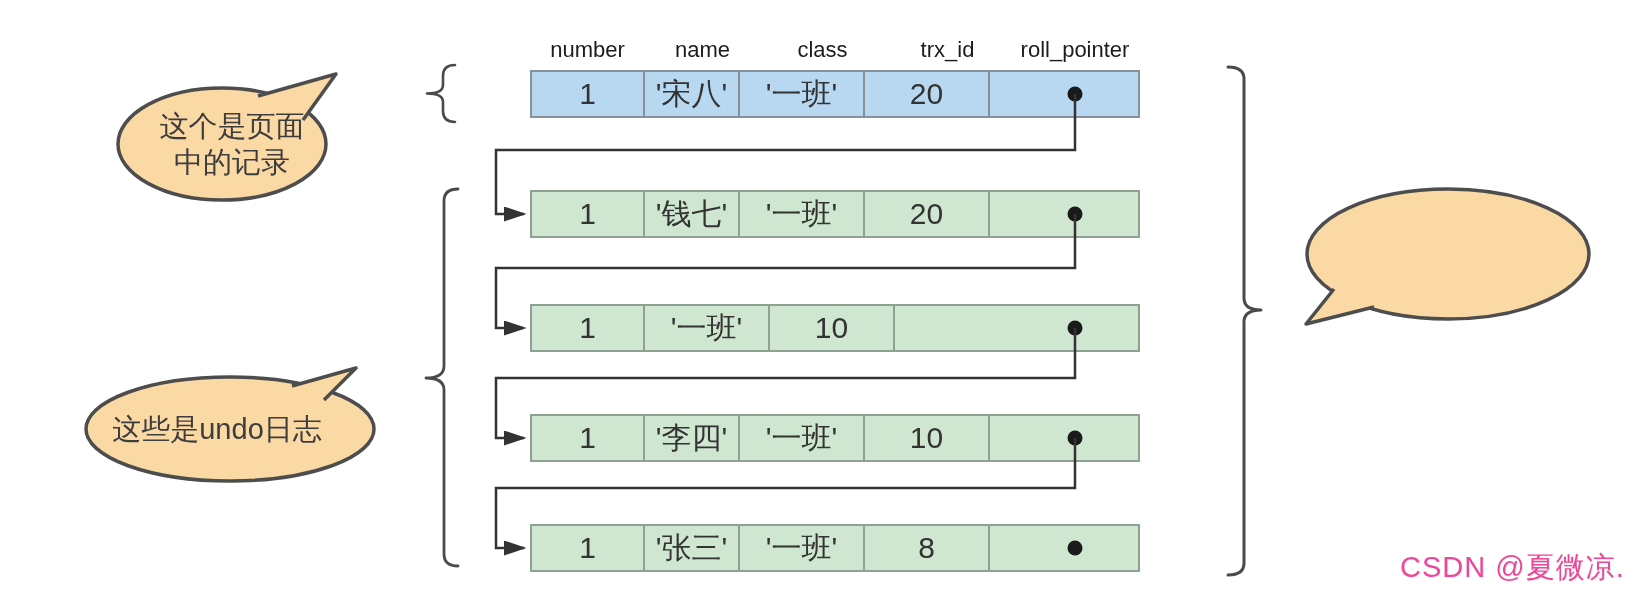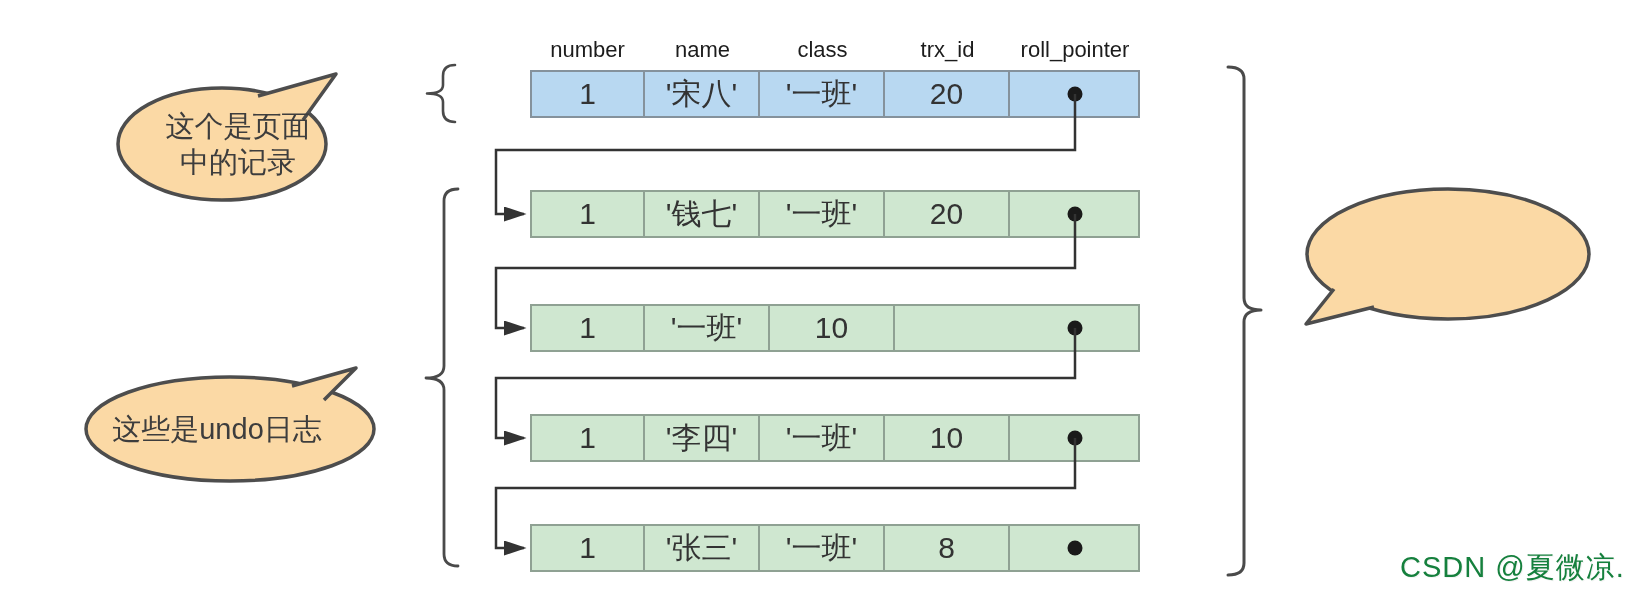--- a/index.html
+++ b/index.html
@@ -21,40 +21,40 @@
   .rec-row {
     position:absolute; left:530px; width:610px; height:48px; display:flex;
     box-sizing:border-box; border:2px solid #85929c; z-index:1;
   }
   .rec-row .cell {
     box-sizing:border-box; border-right:2px solid #85929c;
     display:flex; align-items:center; justify-content:center;
     font-size:30px; color:#333333; line-height:1;
   }
   .rec-row .cell:last-child { border-right:none; flex:1; }
-  .cc0{width:113px}.cc1{width:115px}.cc2{width:125px}.cc3{width:125px}
+  .cc0{width:113px}.cc1{width:95px}.cc2{width:125px}.cc3{width:125px}
   .row-page { background:#b8d8f1; }
   .row-undo { background:#cfe7d0; border-color:#8fa193; }
   .row-undo .cell { border-color:#8fa193; }
   
   .overlay {
     position:absolute; left:0; top:0; width:1633px; height:600px;
     z-index:2; pointer-events:none;
   }
   
   .bubble-text {
     position:absolute; z-index:3; transform:translate(-50%,-50%);
     text-align:center; color:#3d3d3d; font-size:29px; line-height:36px;
     white-space:nowrap;
   }
   .bt-right { font-size:30px; }
   
   .watermark {
     position:absolute; left:1400px; top:548px; z-index:1;
-    font-size:29px; color:#15803d; letter-spacing:1px; white-space:nowrap;
+    font-size:29px; color:#ec4899; letter-spacing:1px; white-space:nowrap;
     text-shadow:1px 1px 0 #f2f2f2;
   }
 </style>
 </head>
 <body>
 
 <div class="canvas">
 
   <div class="hdr-row">
     <div class="hdr hc0">number</div>
@@ -136,21 +136,21 @@
       <path d="M258,96 L336,74 L303,120" fill="#fbd9a5" stroke="#4d4d4d" stroke-width="3.5" stroke-linejoin="round"></path>
 
       <ellipse cx="230" cy="429" rx="144" ry="52" fill="#fbd9a5" stroke="#4d4d4d" stroke-width="3.5"></ellipse>
       <path d="M292,386 L356,368 L324,400" fill="#fbd9a5" stroke="#4d4d4d" stroke-width="3.5" stroke-linejoin="round"></path>
 
       <ellipse cx="1448" cy="254" rx="141" ry="65" fill="#fbd9a5" stroke="#4d4d4d" stroke-width="3.5"></ellipse>
       <path d="M1334,289 L1306,324 L1374,307" fill="#fbd9a5" stroke="#4d4d4d" stroke-width="3.5" stroke-linejoin="round"></path>
     </g>
   </svg>
 
-  <div class="bubble-text" style="left:238px; top:144px;">
+  <div class="bubble-text" style="left:232px; top:144px;">
     <div>这个是页面</div>
     <div>中的记录</div>
   </div>
   <div class="bubble-text" style="left:217px; top:429px;">这些是undo日志</div>
 
   <div class="watermark">CSDN @夏微凉.</div>
 
 </div>
 
 </body></html>

